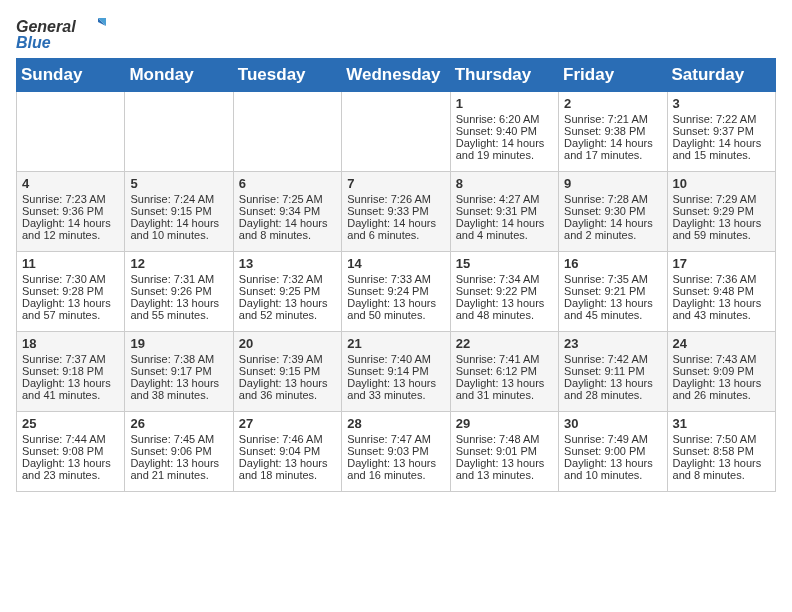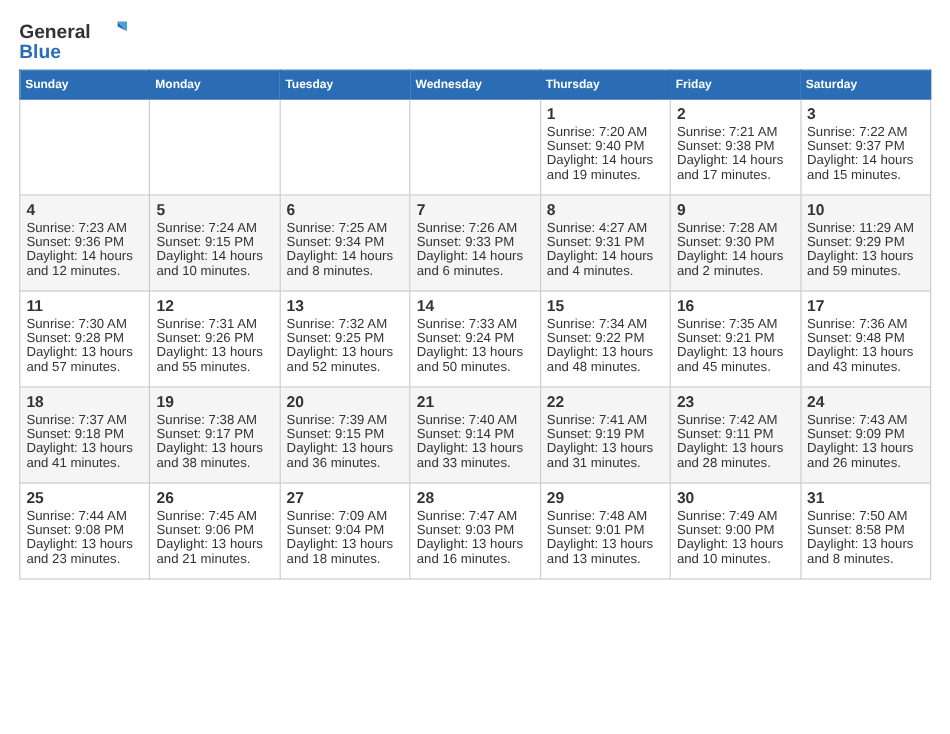--- a/index.html
+++ b/index.html
@@ -11,21 +11,21 @@
       padding: 16px;
     }
     .calendar-table {
       width: 100%;
       border-collapse: collapse;
       table-layout: fixed;
     }
     .calendar-table th {
       background-color: #2a6db5;
       color: #fff;
-      font-size: 10px;
+      font-size: 17px;
       font-weight: bold;
       padding: 6px 4px;
       text-align: left;
       border: 1px solid #2a6db5;
     }
     .calendar-table td {
       border: 1px solid #ccc;
       vertical-align: top;
       padding: 4px 5px;
       font-size: 11px;
@@ -44,21 +44,21 @@
       margin-bottom: 2px;
     }
     .empty-cell {
       background: #fff !important;
     }
   </style>
 </head>
 <body>
 
 <div style="display:flex;justify-content:space-between;align-items:flex-start;margin-bottom:6px;">
-  <div style="display:flex;flex-direction:column;align-items:center;">
+  <div style="display:flex;flex-direction:column;align-items:center;font-style:italic;">
     <svg width="90" height="36" viewBox="0 0 90 36">
       <text x="0" y="16" font-family="Arial" font-size="16" font-weight="bold" fill="#333">General</text>
       <text x="0" y="32" font-family="Arial" font-size="16" font-weight="bold" fill="#2a6db5">Blue</text>
       <polygon points="82,2 90,10 82,6" fill="#2a6db5"></polygon>
       <polygon points="82,2 90,2 90,10" fill="#4a9fd5"></polygon>
     </svg>
   </div>
   <div style="font-size:36px;font-weight:bold;color:#333;">
     <span></span>
   </div>
@@ -81,21 +81,21 @@
       </tr>
   </thead>
   <tbody id="calendar-body">
       <tr>
         <td class="empty-cell"></td>
         <td class="empty-cell"></td>
         <td class="empty-cell"></td>
         <td class="empty-cell"></td>
         <td>
           <span class="day-num">1</span>
-          <div>Sunrise: 7:20 AM</div>
+          <div>Sunrise: 6:20 AM</div>
           <div>Sunset: 9:40 PM</div>
           <div>Daylight: 14 hours</div>
           <div>and 19 minutes.</div>
         </td>
         <td>
           <span class="day-num">2</span>
           <div>Sunrise: 7:21 AM</div>
           <div>Sunset: 9:38 PM</div>
           <div>Daylight: 14 hours</div>
           <div>and 17 minutes.</div>
@@ -146,21 +146,21 @@
         </td>
         <td>
           <span class="day-num">9</span>
           <div>Sunrise: 7:28 AM</div>
           <div>Sunset: 9:30 PM</div>
           <div>Daylight: 14 hours</div>
           <div>and 2 minutes.</div>
         </td>
         <td>
           <span class="day-num">10</span>
-          <div>Sunrise: 11:29 AM</div>
+          <div>Sunrise: 7:29 AM</div>
           <div>Sunset: 9:29 PM</div>
           <div>Daylight: 13 hours</div>
           <div>and 59 minutes.</div>
         </td>
       </tr>
       <tr>
         <td>
           <span class="day-num">11</span>
           <div>Sunrise: 7:30 AM</div>
           <div>Sunset: 9:28 PM</div>
@@ -235,21 +235,21 @@
         <td>
           <span class="day-num">21</span>
           <div>Sunrise: 7:40 AM</div>
           <div>Sunset: 9:14 PM</div>
           <div>Daylight: 13 hours</div>
           <div>and 33 minutes.</div>
         </td>
         <td>
           <span class="day-num">22</span>
           <div>Sunrise: 7:41 AM</div>
-          <div>Sunset: 9:19 PM</div>
+          <div>Sunset: 6:12 PM</div>
           <div>Daylight: 13 hours</div>
           <div>and 31 minutes.</div>
         </td>
         <td>
           <span class="day-num">23</span>
           <div>Sunrise: 7:42 AM</div>
           <div>Sunset: 9:11 PM</div>
           <div>Daylight: 13 hours</div>
           <div>and 28 minutes.</div>
         </td>
@@ -271,21 +271,21 @@
         </td>
         <td>
           <span class="day-num">26</span>
           <div>Sunrise: 7:45 AM</div>
           <div>Sunset: 9:06 PM</div>
           <div>Daylight: 13 hours</div>
           <div>and 21 minutes.</div>
         </td>
         <td>
           <span class="day-num">27</span>
-          <div>Sunrise: 7:09 AM</div>
+          <div>Sunrise: 7:46 AM</div>
           <div>Sunset: 9:04 PM</div>
           <div>Daylight: 13 hours</div>
           <div>and 18 minutes.</div>
         </td>
         <td>
           <span class="day-num">28</span>
           <div>Sunrise: 7:47 AM</div>
           <div>Sunset: 9:03 PM</div>
           <div>Daylight: 13 hours</div>
           <div>and 16 minutes.</div>

